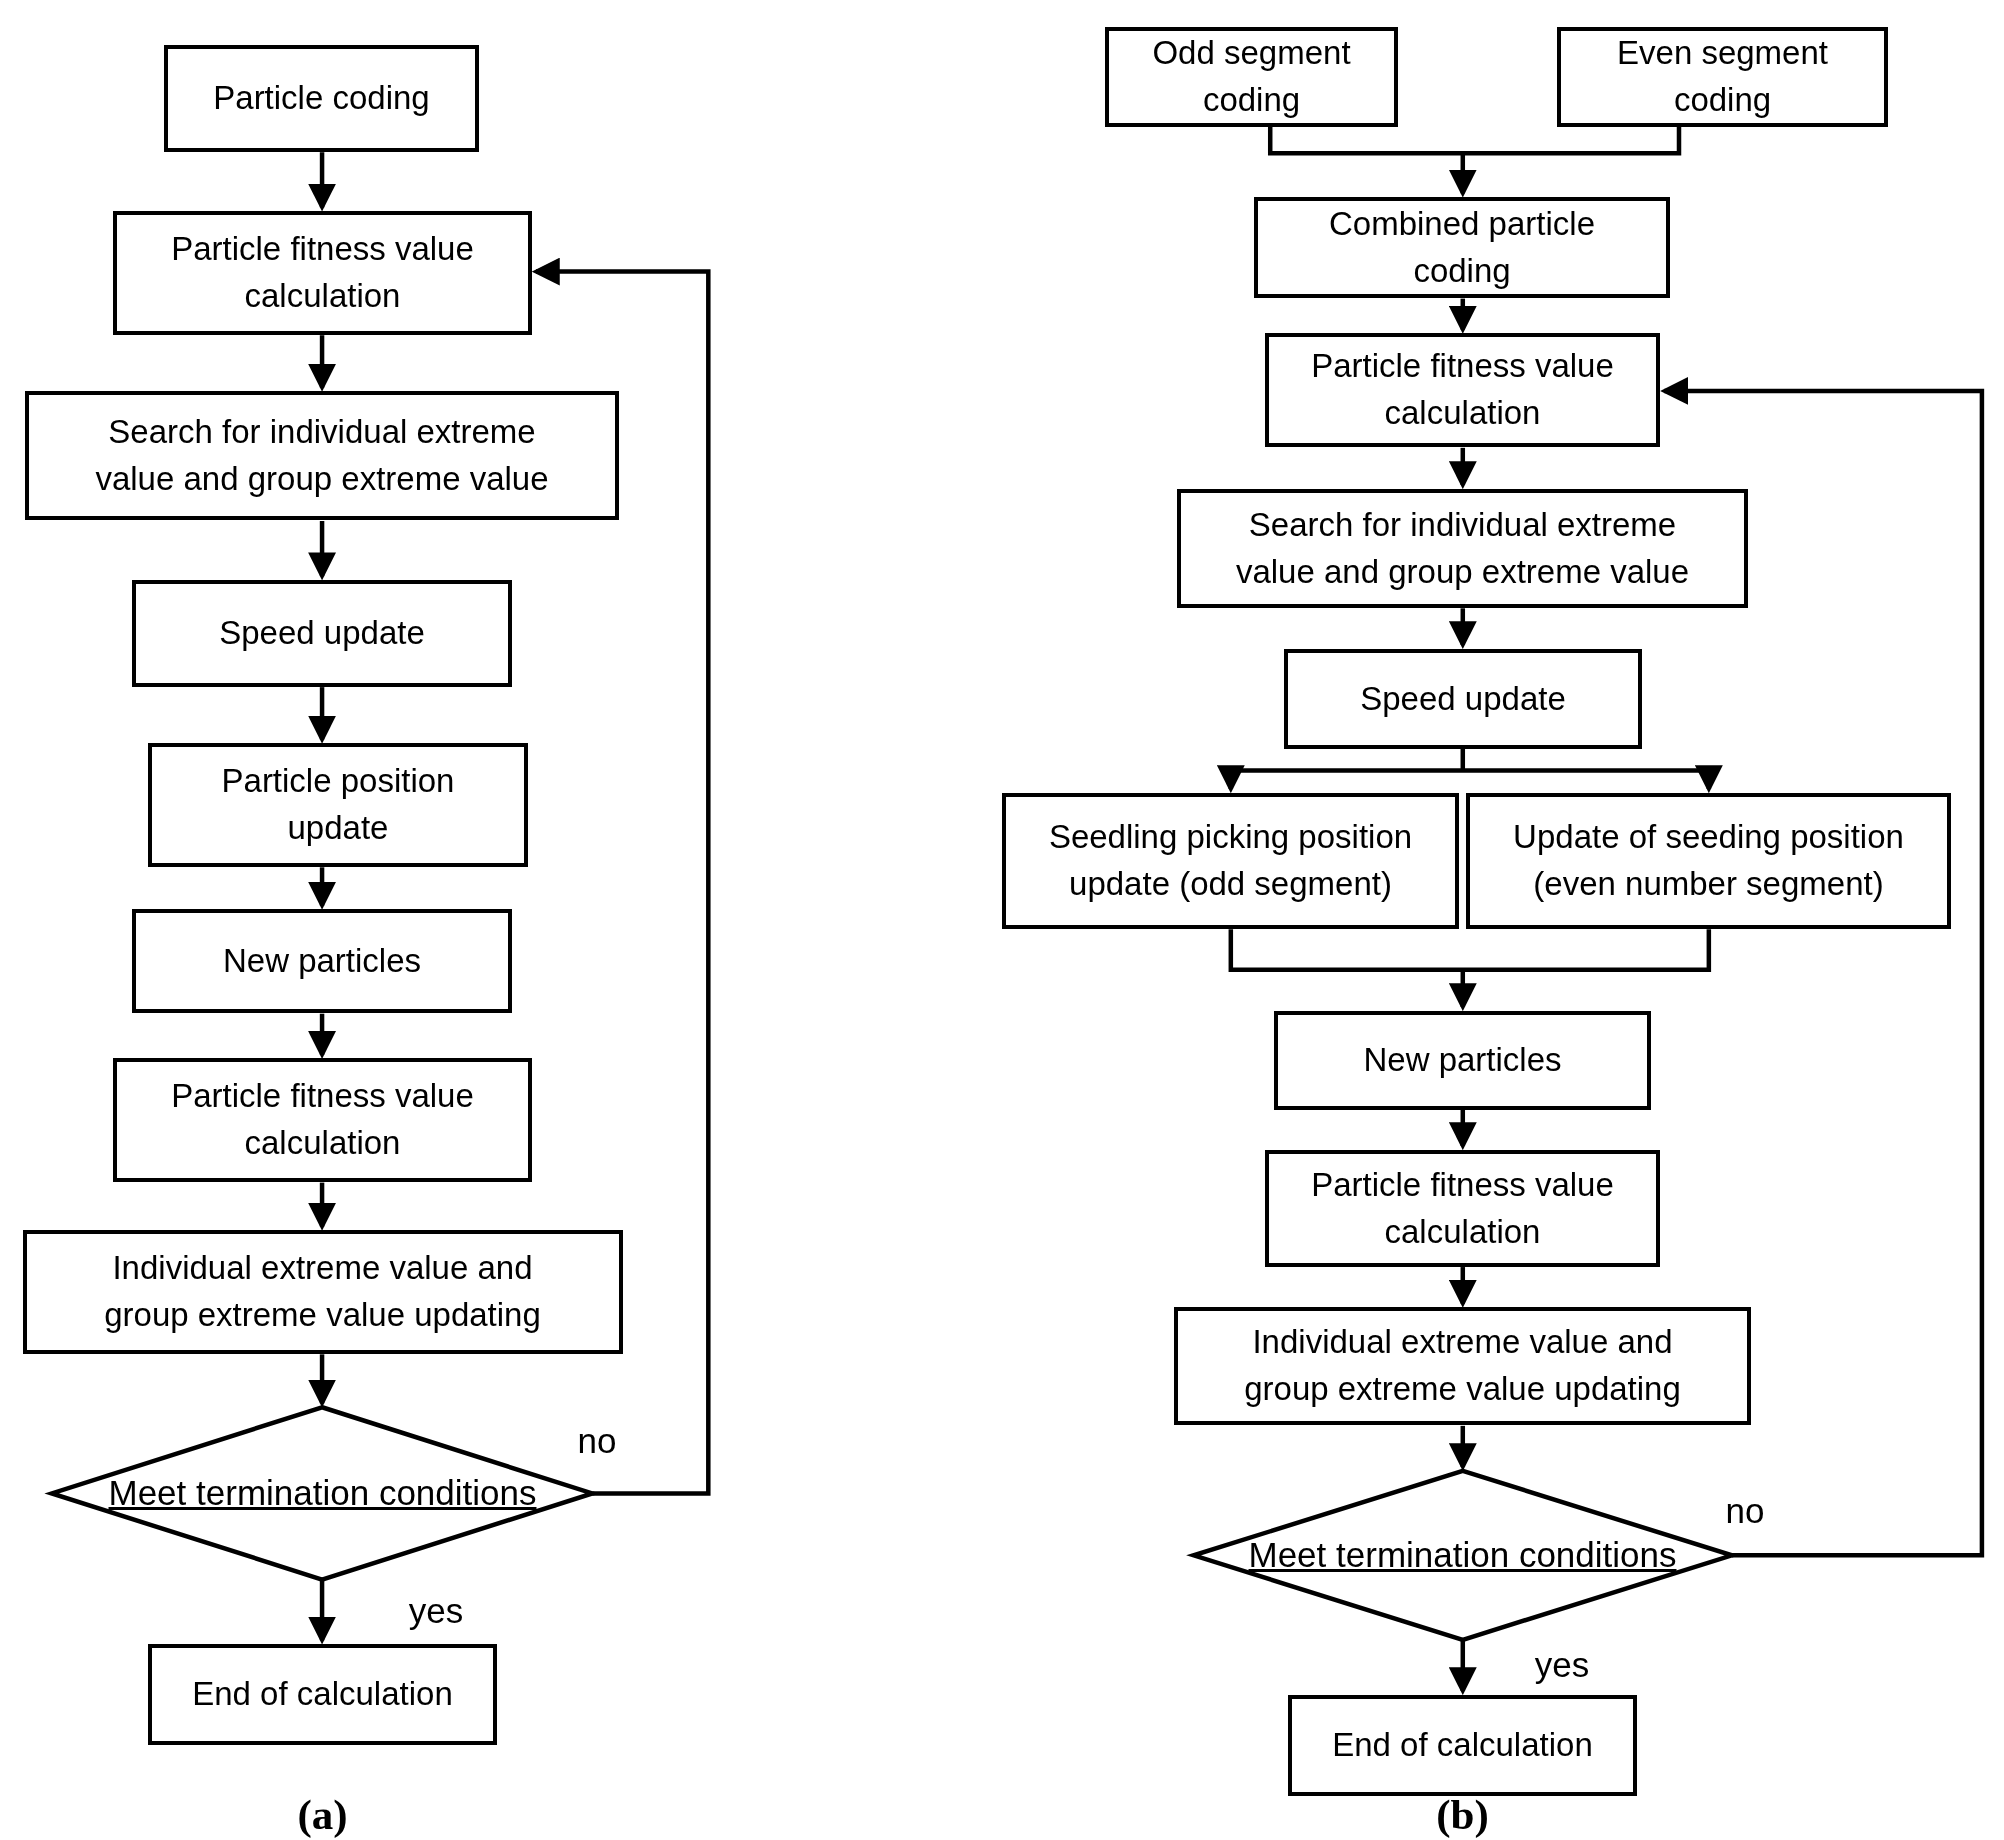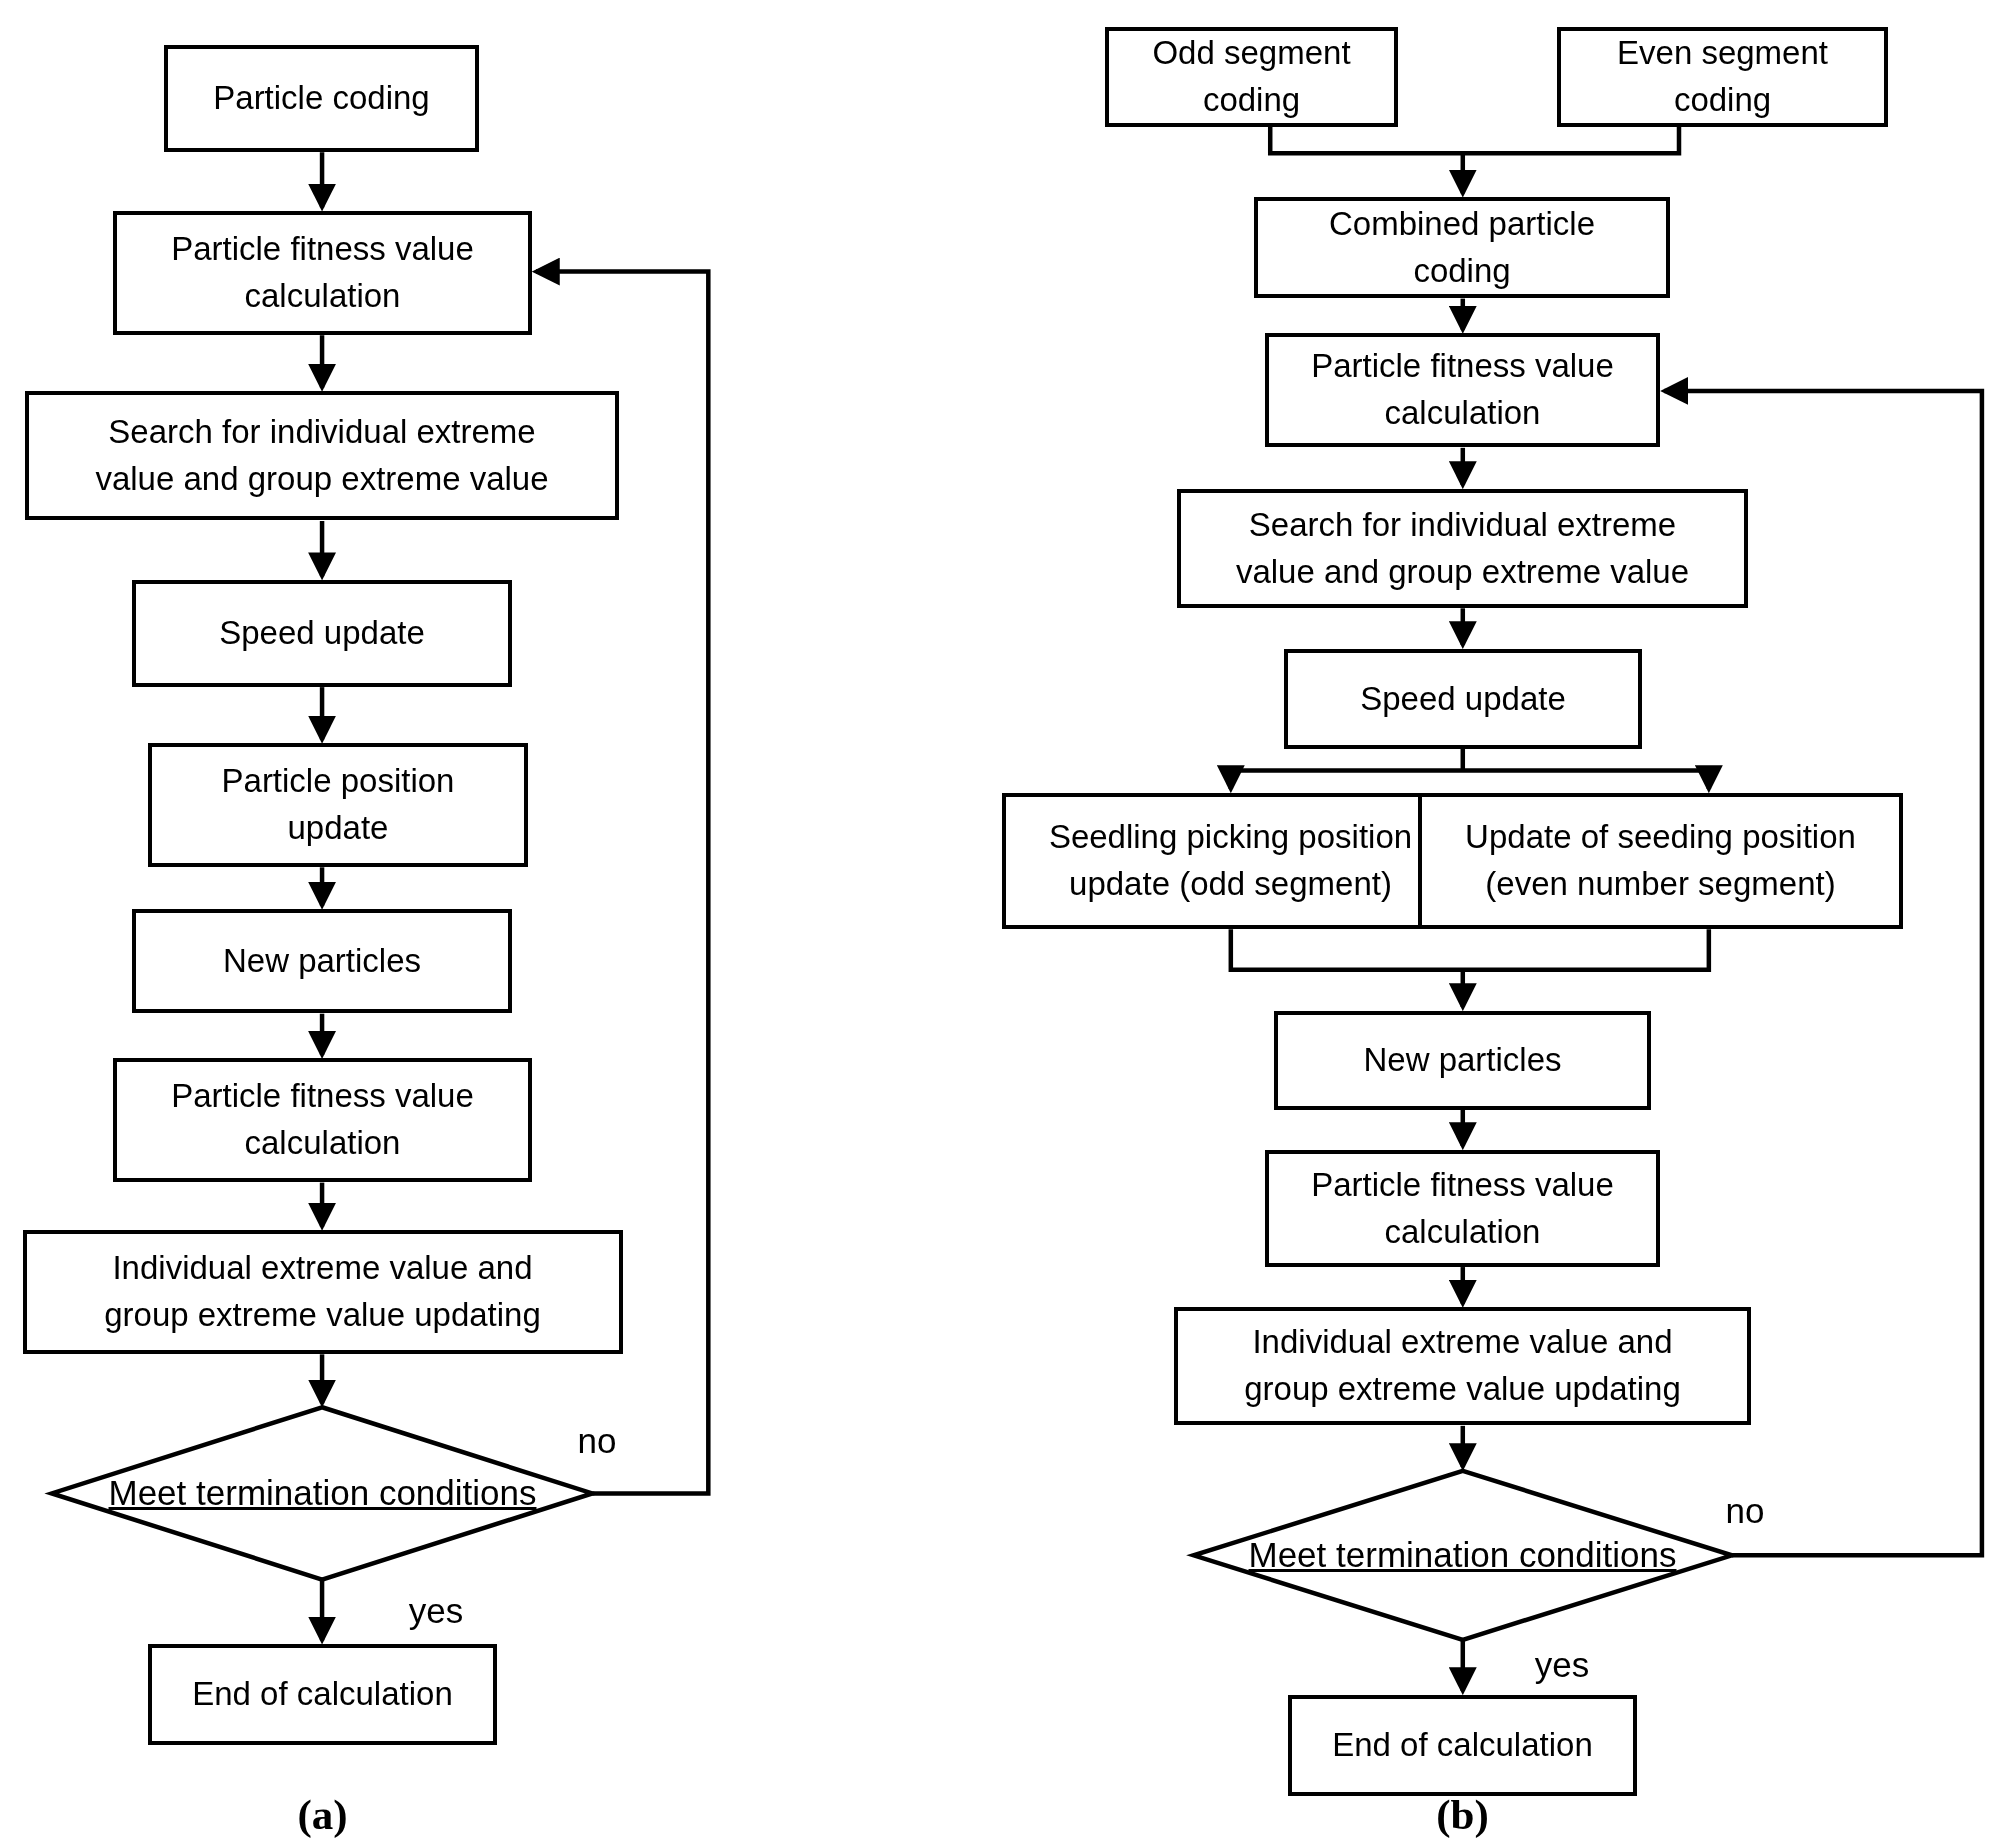--- a/index.html
+++ b/index.html
@@ -160,21 +160,21 @@
 calculation</div>
 
   <div class="node" style="left:1177px; top:489px; width:571px; height:119px;">Search for individual extreme
 value and group extreme value</div>
 
   <div class="node" style="left:1284px; top:649px; width:358px; height:100px;">Speed update</div>
 
   <div class="node" style="left:1002px; top:793px; width:457px; height:136px;text-align:center;">Seedling picking position
 update (odd segment)</div>
 
-  <div class="node" style="left:1418px; top:793px; width:485px; height:136px;">Update of seeding position
+  <div class="node" style="left:1466px; top:793px; width:485px; height:136px;">Update of seeding position
 (even number segment)</div>
 
   <div class="node" style="left:1274px; top:1011px; width:377px; height:99px;">New particles</div>
 
   <div class="node" style="left:1265px; top:1150px; width:395px; height:117px;">Particle fitness value
 calculation</div>
 
   <div class="node" style="left:1174px; top:1307px; width:577px; height:118px;">Individual extreme value and
 group extreme value updating</div>
 

